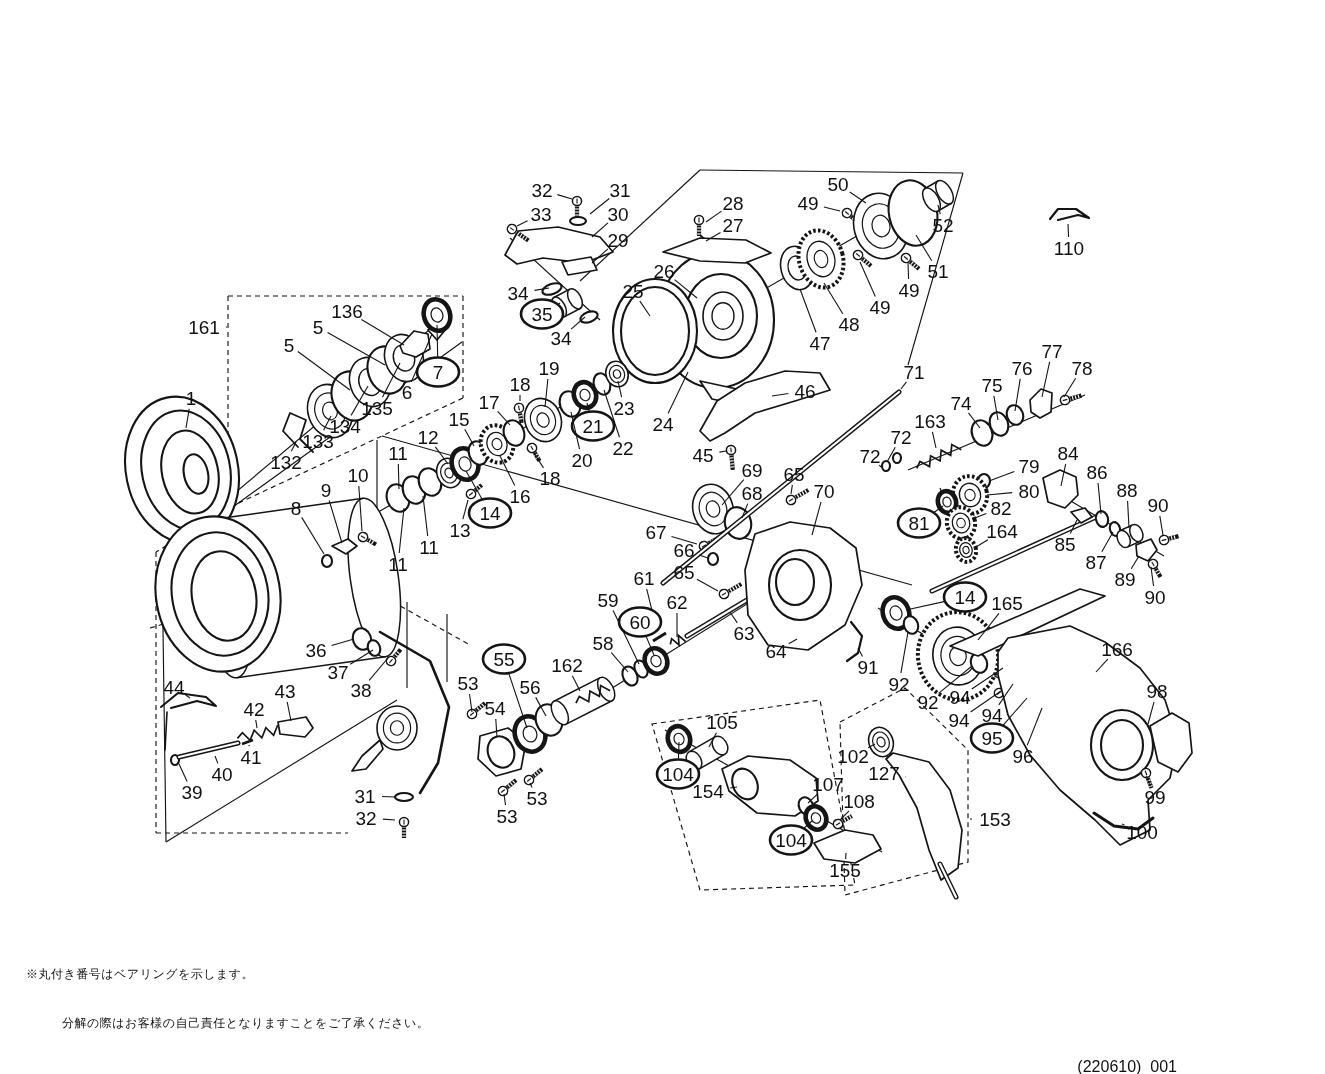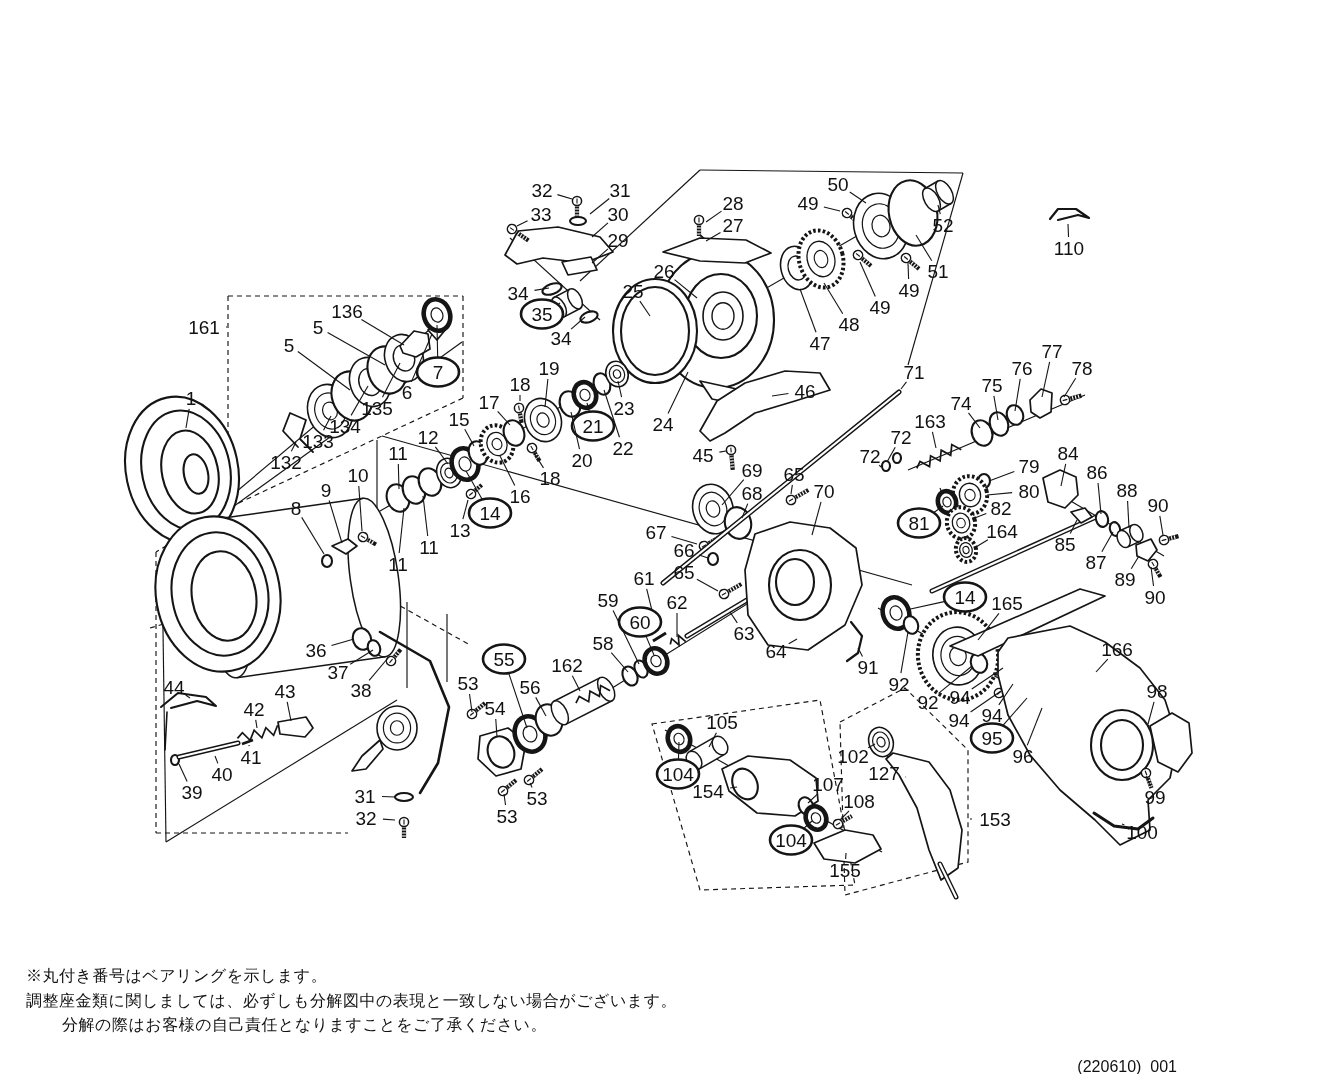--- a/index.html
+++ b/index.html
@@ -1,19 +1,19 @@
 <!DOCTYPE html>
 <html><head>
 <meta charset="utf-8">
 <style>
   html,body{margin:0;padding:0;background:#fff;}
   #canvas{position:relative;width:1325px;height:1074px;background:#ffffff;overflow:hidden;
           font-family:"Liberation Sans", sans-serif;text-decoration:underline;}
   #fig{position:absolute;left:0;top:0;}
-  .note{position:absolute;left:26px;color:#111;font-size:16px;letter-spacing:0.5px;
+  .note{position:absolute;left:26px;color:#111;font-size:12px;letter-spacing:0.5px;
         font-family:"Liberation Sans",sans-serif;white-space:nowrap;}
   #note1{top:966px;} #note2{top:991px;} #note3{top:1015px;margin-left:36px;}
   #docid{position:absolute;right:148px;top:1058px;color:#111;font-size:16px;
          font-family:"Liberation Sans",sans-serif;}
 </style>
 </head>
 <body>
 
 <div id="canvas">
   <svg id="fig" width="1325" height="1074" viewBox="0 0 1325 1074">
@@ -1023,16 +1023,15 @@
       <text x="828" y="790.5" text-anchor="middle" fill="#111" font-family="&quot;Liberation Sans&quot;, sans-serif" font-size="19px">107</text>
       <line x1="849.0765235620079" y1="810.9234764379921" x2="840" y2="820" stroke="#151515" stroke-width="1.1"></line>
       <text x="859" y="807.5" text-anchor="middle" fill="#111" font-family="&quot;Liberation Sans&quot;, sans-serif" font-size="19px">108</text>
       <line x1="804.240316748886" y1="828.0206657986269" x2="812" y2="821" stroke="#151515" stroke-width="1.1"></line>
       <ellipse cx="791" cy="840" rx="21" ry="14.5" fill="#fff" stroke="#151515" stroke-width="2.6"></ellipse>
       <text x="791" y="846.5" text-anchor="middle" fill="#111" font-family="&quot;Liberation Sans&quot;, sans-serif" font-size="19px">104</text>
       <line x1="845.6468029131385" y1="859.004350476647" x2="846" y2="853" stroke="#151515" stroke-width="1.1"></line>
       <text x="845" y="876.5" text-anchor="middle" fill="#111" font-family="&quot;Liberation Sans&quot;, sans-serif" font-size="19px">155</text>
     </svg>
   <div class="note" id="note1">※丸付き番号はベアリングを示します。</div>
-  <div class="note" id="note2">調整座金類に関しましては、必ずしも分解図中の表現と一致しない場合がございます。</div>
   <div class="note" id="note3">分解の際はお客様の自己責任となりますことをご了承ください。</div>
   <div id="docid">(220610)_001</div>
 </div>
 
 </body></html>

